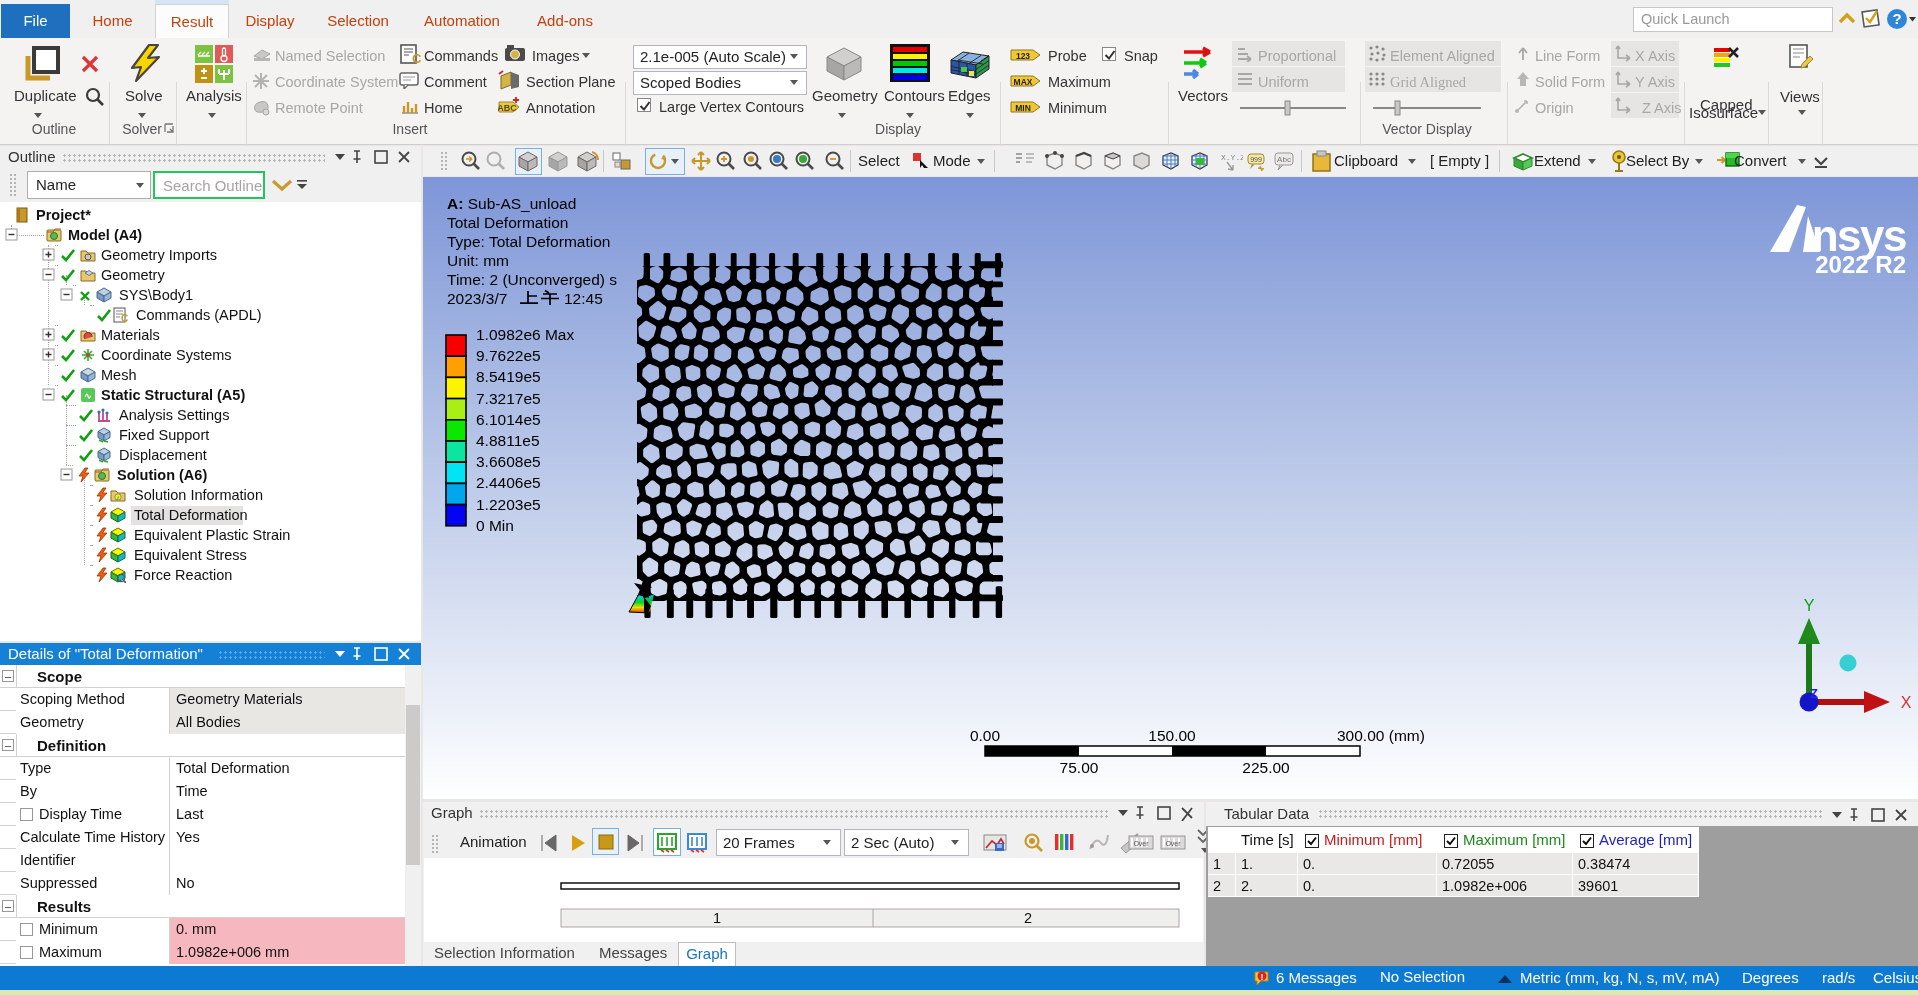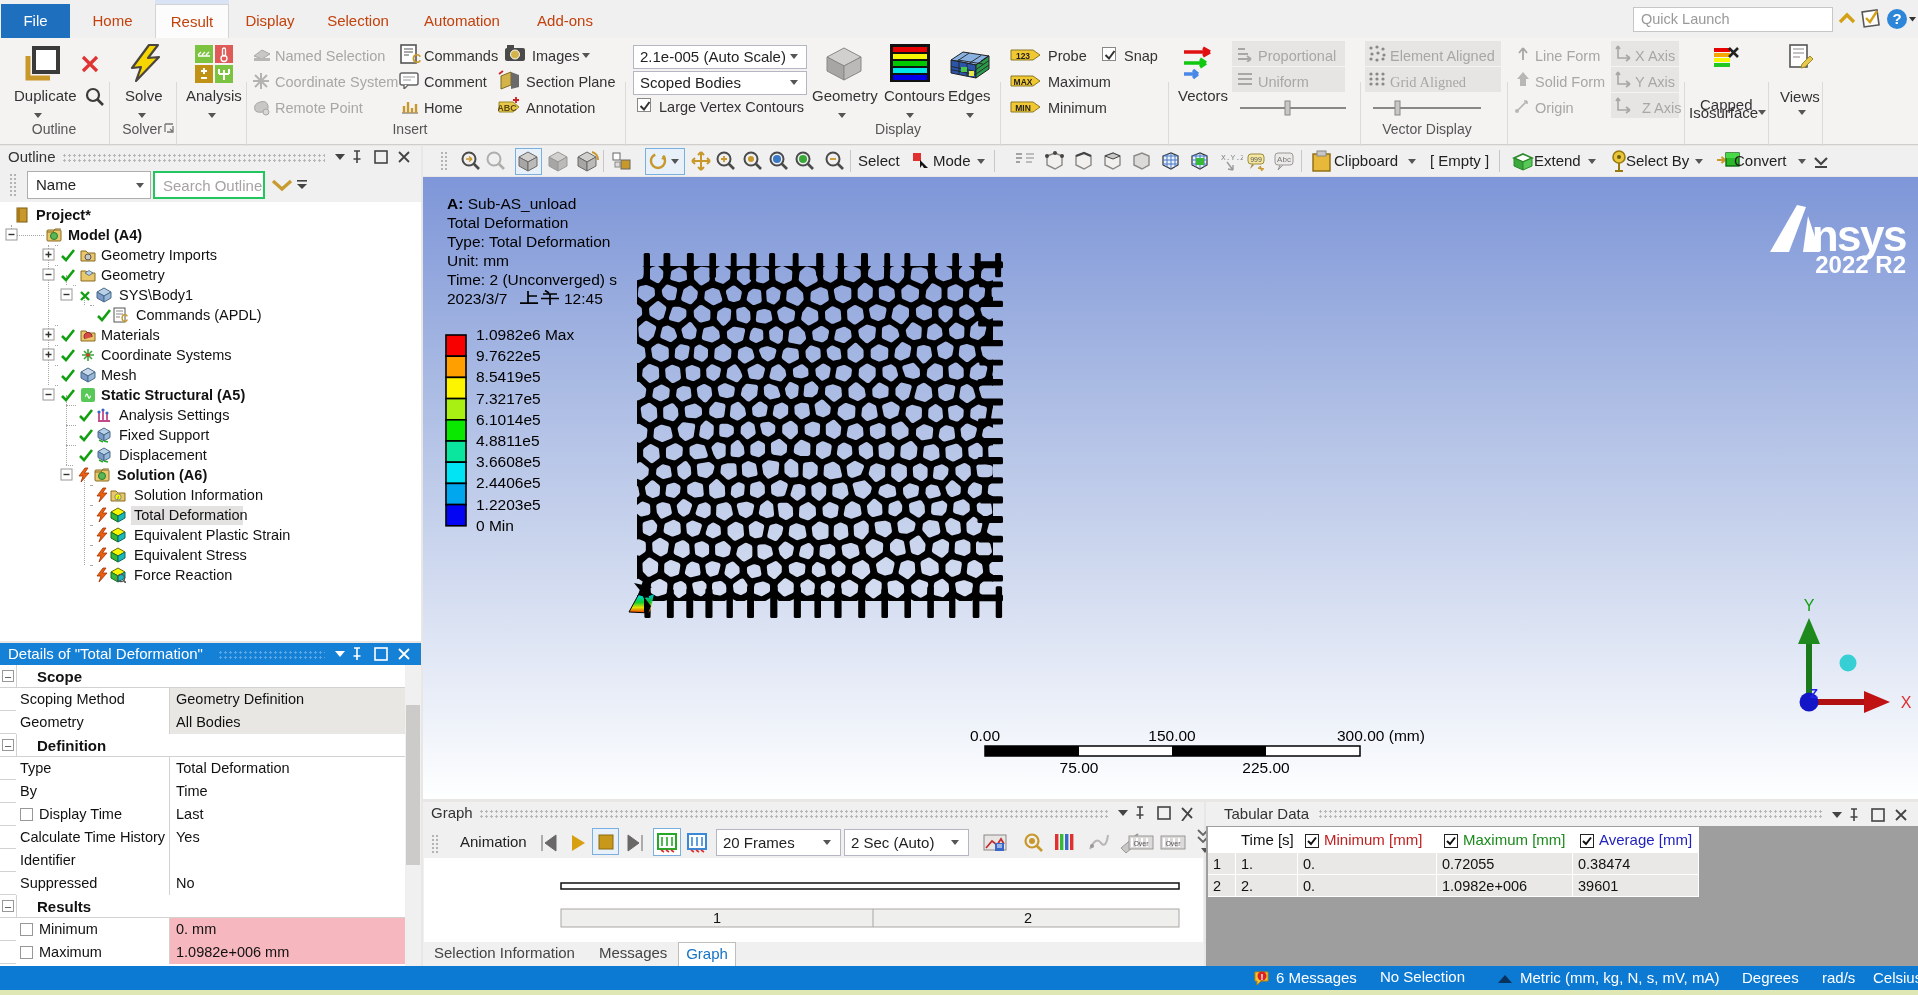--- a/index.html
+++ b/index.html
@@ -788,21 +788,21 @@
       <path d="M66 3 l10 10 M76 3 l-10 10" stroke="#fff" stroke-width="1.8"></path>
     </svg>
   </div>
   <div id="dtable">
       <div class="drow" style="top:0px;">
         <div class="dmbox">–</div>
         <div class="dhead" style="position:absolute;left:16px;right:0;top:0;bottom:0;border-left:1px solid #d4d2d0;">Scope</div>
       </div>
 <div class="drow" style="top:23px;">
         <div class="dcl">Scoping Method</div>
-        <div class="dcr dgrey">Geometry Definition</div>
+        <div class="dcr dgrey">Geometry Materials</div>
       </div>
 <div class="drow" style="top:46px;">
         <div class="dcl">Geometry</div>
         <div class="dcr dgrey">All Bodies</div>
       </div>
 <div class="drow" style="top:69px;">
         <div class="dmbox">–</div>
         <div class="dhead" style="position:absolute;left:16px;right:0;top:0;bottom:0;border-left:1px solid #d4d2d0;">Definition</div>
       </div>
 <div class="drow" style="top:92px;">

